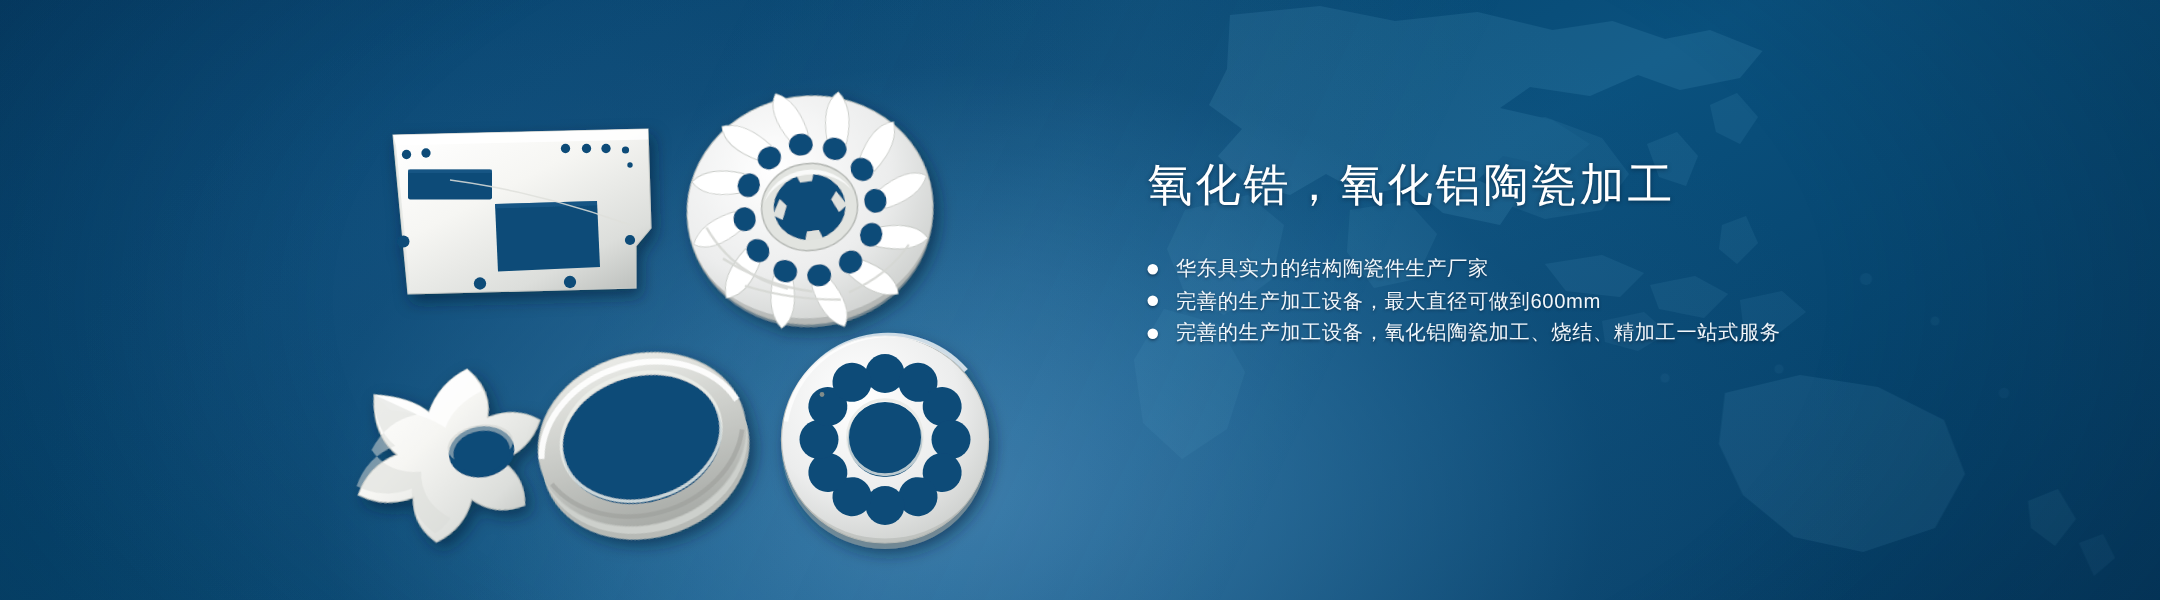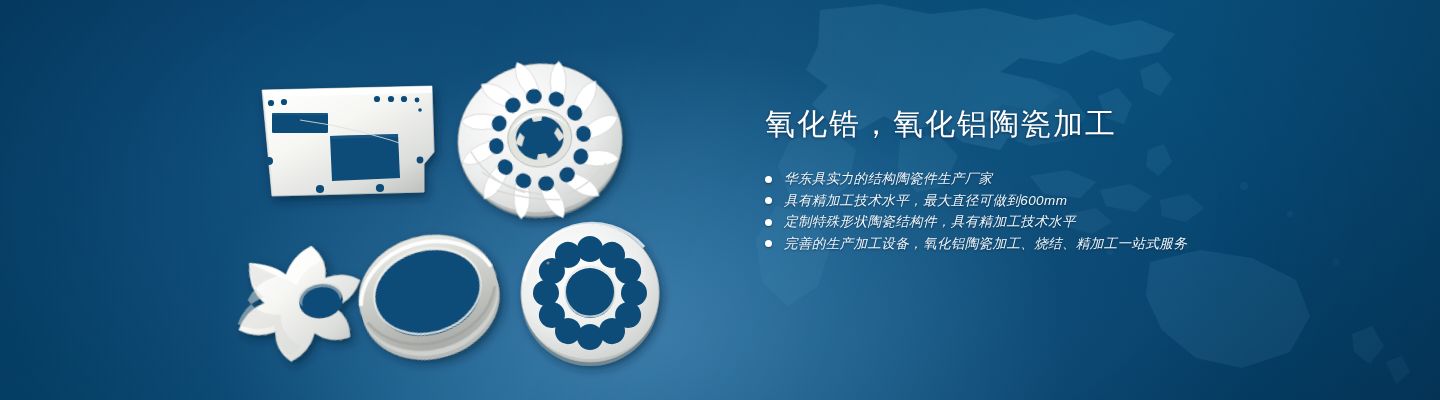--- a/index.html
+++ b/index.html
@@ -54,21 +54,20 @@
     line-height:40px;
     letter-spacing:2px;
     color:#ffffff;
     font-weight:400;
     text-shadow:0 1px 3px rgba(0,20,40,0.55);
     white-space:nowrap;
   }
   .bullets {
     list-style:none;
     margin-top:24px;
-    font-style:italic;
   }
   .bullet {
     display:flex;
     align-items:center;
     height:22px;
     margin-bottom:0px;
   }
   .bullet + .bullet { margin-top:-0.5px; }
   .dot {
     flex:0 0 auto;
@@ -387,25 +386,21 @@
   <div class="copy">
     <div class="headline">氧化锆，氧化铝陶瓷加工</div>
 
     <ul class="bullets">
       <li class="bullet">
         <span class="dot"></span>
         <span class="btxt">华东具实力的结构陶瓷件生产厂家</span>
       </li>
       <li class="bullet">
         <span class="dot"></span>
-        <span class="btxt">具有精加工技术水平，最大直径可做到600mm</span>
-      </li>
-      <li class="bullet">
-        <span class="dot"></span>
-        <span class="btxt">定制特殊形状陶瓷结构件，具有精加工技术水平</span>
+        <span class="btxt">完善的生产加工设备，最大直径可做到600mm</span>
       </li>
       <li class="bullet">
         <span class="dot"></span>
         <span class="btxt">完善的生产加工设备，氧化铝陶瓷加工、烧结、精加工一站式服务</span>
       </li>
     </ul>
   </div>
 
 </div>
 

